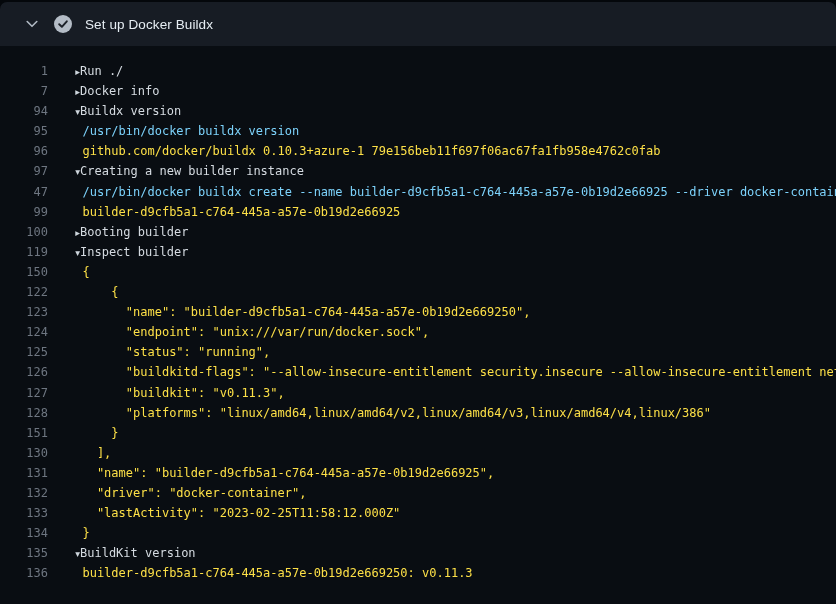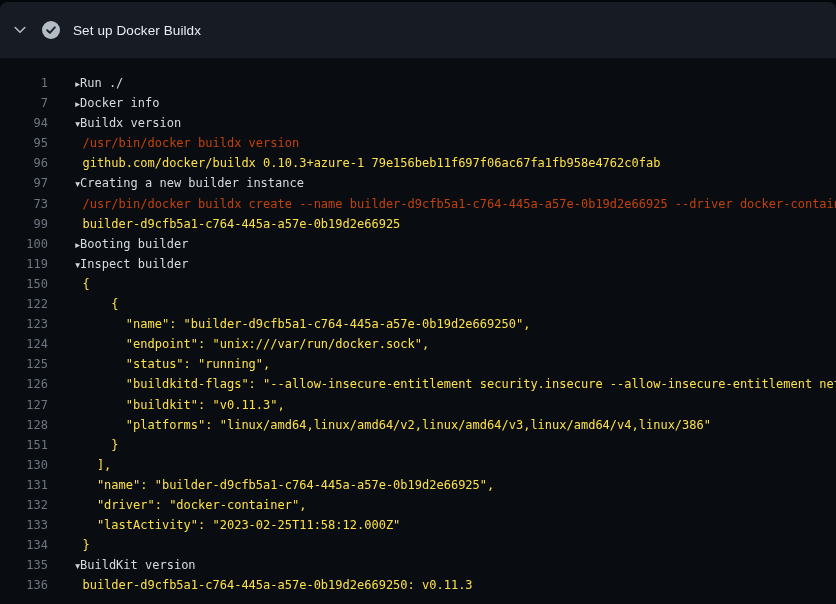--- a/index.html
+++ b/index.html
@@ -2,25 +2,25 @@
 <html><head>
 <meta charset="utf-8">
 <style>
   * { margin:0; padding:0; box-sizing:border-box; }
   html,body{
     width:836px; height:604px; overflow:hidden;
     background:#04070b;
     font-family:"Liberation Sans", sans-serif;
   }
   .step-header{
-    height:56px; margin-top:2px;
+    height:44px; margin-top:2px;
     background:#171c24;
     border-radius:7px 7px 0 0;
     display:flex; align-items:center;
-    padding:0 12px;
+    padding:0 24px;
     cursor:pointer;
   }
   .chev{ width:16px; height:16px; flex:none; display:block; }
   .status{ width:18px; height:18px; flex:none; margin-left:14px; display:block; }
   .step-title{
     margin-left:13px;
     color:#e6edf3;
     font-size:13.5px;
     letter-spacing:.1px;
   }
@@ -37,21 +37,21 @@
     font-size:12px;
   }
   .ln{
     width:48px; flex:none;
     text-align:right;
     color:#6e7681;
     cursor:pointer;
   }
   .lc{ margin-left:20px;text-align:right; }
   .lc.group{ color:#d5dbe1; cursor:pointer; }
-  .lc.command{ color:#c2410c; }
+  .lc.command{ color:#7dd3fc; }
   .lc.output{ color:#fde047; }
   .arrow{
     display:inline-block; width:12px;
     color:#ced6dd;
     font-family:"DejaVu Sans",sans-serif;
     font-size:9.5px;
   }
 </style>
 </head>
 <body>
@@ -67,21 +67,21 @@
   <span class="step-title">Set up Docker Buildx</span>
 </div>
 
 <div class="log">
     <div class="row"><span class="ln">1</span><span class="lc group"><span class="arrow">▸</span><span>Run ./</span></span></div>
     <div class="row"><span class="ln">7</span><span class="lc group"><span class="arrow">▸</span><span>Docker info</span></span></div>
     <div class="row"><span class="ln">94</span><span class="lc group"><span class="arrow">▾</span><span>Buildx version</span></span></div>
     <div class="row"><span class="ln">95</span><span class="lc command">  /usr/bin/docker buildx version</span></div>
     <div class="row"><span class="ln">96</span><span class="lc output">  github.com/docker/buildx 0.10.3+azure-1 79e156beb11f697f06ac67fa1fb958e4762c0fab</span></div>
     <div class="row"><span class="ln">97</span><span class="lc group"><span class="arrow">▾</span><span>Creating a new builder instance</span></span></div>
-    <div class="row"><span class="ln">73</span><span class="lc command">  /usr/bin/docker buildx create --name builder-d9cfb5a1-c764-445a-a57e-0b19d2e66925 --driver docker-container</span></div>
+    <div class="row"><span class="ln">47</span><span class="lc command">  /usr/bin/docker buildx create --name builder-d9cfb5a1-c764-445a-a57e-0b19d2e66925 --driver docker-container</span></div>
     <div class="row"><span class="ln">99</span><span class="lc output">  builder-d9cfb5a1-c764-445a-a57e-0b19d2e66925</span></div>
     <div class="row"><span class="ln">100</span><span class="lc group"><span class="arrow">▸</span><span>Booting builder</span></span></div>
     <div class="row"><span class="ln">119</span><span class="lc group"><span class="arrow">▾</span><span>Inspect builder</span></span></div>
     <div class="row"><span class="ln">150</span><span class="lc output">  {</span></div>
     <div class="row"><span class="ln">122</span><span class="lc output">      {</span></div>
     <div class="row"><span class="ln">123</span><span class="lc output">        "name": "builder-d9cfb5a1-c764-445a-a57e-0b19d2e669250",</span></div>
     <div class="row"><span class="ln">124</span><span class="lc output">        "endpoint": "unix:///var/run/docker.sock",</span></div>
     <div class="row"><span class="ln">125</span><span class="lc output">        "status": "running",</span></div>
     <div class="row"><span class="ln">126</span><span class="lc output">        "buildkitd-flags": "--allow-insecure-entitlement security.insecure --allow-insecure-entitlement network</span></div>
     <div class="row"><span class="ln">127</span><span class="lc output">        "buildkit": "v0.11.3",</span></div>

